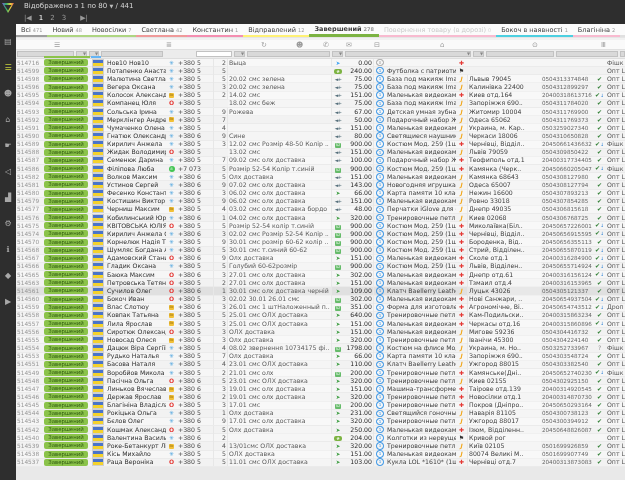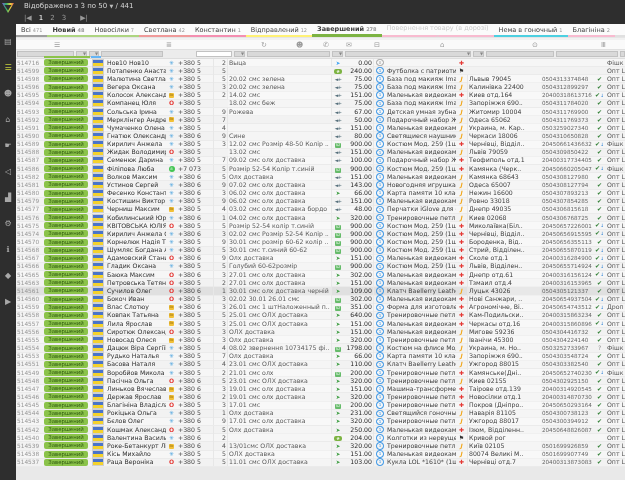--- a/index.html
+++ b/index.html
@@ -119,36 +119,36 @@
         <div class="sbi">▟</div>
         <div class="sbi">⚙</div>
         <div class="sbi">ℹ</div>
         <div class="sbi">◆</div>
         <div class="sbi">▶</div>
       </div>
   </div>
 
   <div id="topbar">
     <div id="showing">
-      <span>Відображено з 3 по 50</span> <span class="dd">▼</span>
+      <span>Відображено з 1 по 80</span> <span class="dd">▼</span>
       <span>/ 441</span>
     </div>
     <div id="pager">
       <span class="pg">|◀</span>
       <span id="pages"><span class="pg cur" style="margin-right: 7px;">1</span><span class="pg" style="margin-right: 7px;">2</span><span class="pg" style="margin-right: 7px;">3</span></span>
       <span class="pg">▶|</span>
     </div>
   </div>
 
   <div id="tabs">
       <div class="tab" style="border-bottom-color: rgb(158, 158, 158);">
         <span class="lbl">Всі</span>
         <span class="cnt">471</span>
       </div>
-      <div class="tab" style="border-bottom-color: rgb(174, 213, 129); font-weight: bold;">
+      <div class="tab" style="border-bottom-color: rgb(174, 213, 129);">
         <span class="lbl">Новий</span>
         <span class="cnt">48</span>
       </div>
       <div class="tab" style="border-bottom-color: rgb(174, 213, 129);">
         <span class="lbl">Новосілки</span>
         <span class="cnt">7</span>
       </div>
       <div class="tab" style="border-bottom-color: rgb(239, 154, 154);">
         <span class="lbl">Светлана</span>
         <span class="cnt">42</span>
@@ -158,26 +158,26 @@
         <span class="cnt">1</span>
       </div>
       <div class="tab" style="border-bottom-color: rgb(255, 241, 118);">
         <span class="lbl">Відправлений</span>
         <span class="cnt">12</span>
       </div>
       <div class="tab active" style="border-bottom-color: rgb(124, 179, 66);">
         <span class="lbl">Завершений</span>
         <span class="cnt">278</span>
       </div>
-      <div class="tab dim" style="border-bottom-color: rgb(248, 187, 208); flex-direction: column;">
+      <div class="tab dim" style="border-bottom-color: rgb(248, 187, 208);">
         <span class="lbl">Повернення товару (в дорозі)</span>
         <span class="cnt">0</span>
       </div>
       <div class="tab" style="border-bottom-color: rgb(77, 208, 225);">
-        <span class="lbl">Нема в гоночный</span>
+        <span class="lbl">Бокоч в наявності</span>
         <span class="cnt">1</span>
       </div>
       <div class="tab" style="border-bottom-color: rgb(248, 187, 208);">
         <span class="lbl">Благініна</span>
         <span class="cnt">2</span>
       </div>
       <div class="tab dim" style="border-bottom-color: rgb(224, 224, 224);"></div>
     </div>
 
   <div id="colhead">

